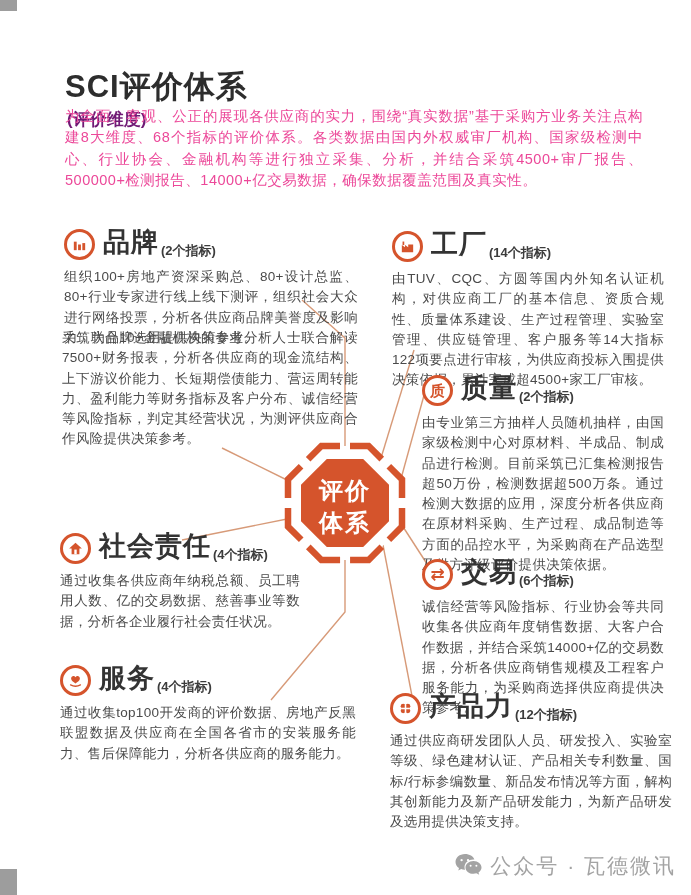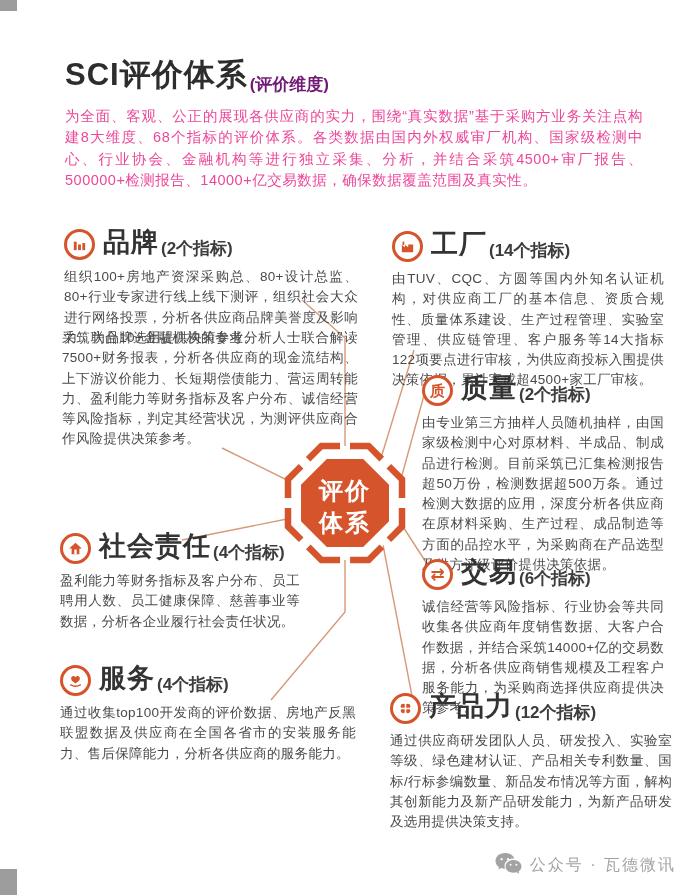--- a/index.html
+++ b/index.html
@@ -8,38 +8,38 @@
     --text-dark:#333333;
     --text-body:#4a4a4a;
   }
   *{margin:0;padding:0;box-sizing:border-box;}
   body{background:#e8e8e8;font-family:"Liberation Sans","DejaVu Sans",sans-serif;}
   .page{position:relative;width:691px;height:895px;background:#ffffff;overflow:hidden;margin:0 auto;}
   .diagram-svg{position:absolute;left:0;top:0;z-index:0;}
   .corner-block{position:absolute;background:#9d9d9d;z-index:3;}
   .corner-top{left:0;top:0;width:17px;height:11px;}
   .corner-bottom{left:0;top:869px;width:17px;height:26px;}
-  .title-row{position:absolute;left:65px;top:54px;z-index:1;display:flex;align-items:flex-end;}
+  .title-row{position:absolute;left:65px;top:66px;z-index:1;display:flex;align-items:flex-start;flex-direction:column;}
   .main-title{font-size:31px;font-weight:bold;color:#2d2d2d;letter-spacing:1px;}
   .title-suffix{font-size:17px;font-weight:bold;color:#701a75;margin-left:2px;}
   .intro{position:absolute;left:65px;top:106px;width:578px;font-size:14.5px;line-height:1.48;
          color:#ec4899;text-align:justify;letter-spacing:0.5px;z-index:1;}
   .section{position:absolute;z-index:1;}
   .sec-head{display:flex;align-items:flex-end;margin-bottom:7px;}
   .icon-circle{width:31px;height:31px;border:3px solid var(--accent);border-radius:50%;
                background:#fff;display:flex;align-items:center;justify-content:center;
                margin-right:8px;flex:0 0 auto;}
   .sec-title{font-size:27px;font-weight:bold;color:var(--text-dark);letter-spacing:1px;}
-  .sec-count{font-size:17px;font-weight:bold;color:#3c3c3c;margin-top:10px;margin-left:2px;}
+  .sec-count{font-size:13px;font-weight:bold;color:#3c3c3c;margin-top:10px;margin-left:2px;}
   .sec-body{font-size:13.5px;line-height:1.5;color:var(--text-body);text-align:justify;letter-spacing:0.3px;}
   .q-char{font-size:15px;font-weight:bold;color:var(--accent);line-height:1;}
   .x-char{font-size:17px;font-weight:bold;color:var(--accent);line-height:1;}
   .footer{position:absolute;left:0;top:852px;width:676px;display:flex;justify-content:flex-end;
           align-items:center;z-index:2;}
-  .footer-label{font-size:16px;color:#a3a3a3;letter-spacing:2px;margin-left:6px;}
+  .footer-label{font-size:21px;color:#a3a3a3;letter-spacing:2px;margin-left:6px;}
 </style>
 </head>
 <body>
 
 <div class="page">
 
   <svg class="diagram-svg" width="691" height="895" viewBox="0 0 691 895">
     <g stroke="#d79a78" stroke-width="1.4" fill="none">
       <polyline points="345,446 345,338 302,300"></polyline>
       <line x1="381" y1="458" x2="414" y2="350"></line>
@@ -92,21 +92,21 @@
     <div class="sec-head">
       <span class="icon-circle">
         <svg width="17" height="17" viewBox="0 0 24 24">
           <path d="M12 4 L3 12 H6.5 V20 H17.5 V12 H21 Z" fill="#d5542c"></path>
           <rect x="10.3" y="13.5" width="3.4" height="6.5" fill="#ffffff"></rect>
         </svg>
       </span>
       <span class="sec-title">社会责任</span>
       <span class="sec-count">(4个指标)</span>
     </div>
-    <p class="sec-body">盈利能力等财务指标及客户分布、员工聘用人数、员工健康保障、慈善事业等数据，分析各企业履行社会责任状况。</p>
+    <p class="sec-body">通过收集各供应商年纳税总额、员工聘用人数、亿的交易数据、慈善事业等数据，分析各企业履行社会责任状况。</p>
   </div>
 
   <div class="section" style="left:60px;top:660px;width:296px;">
     <div class="sec-head">
       <span class="icon-circle">
         <svg width="17" height="17" viewBox="0 0 24 24">
           <path d="M12 7.5 C10.2 4.6 5.8 5.6 5.8 9.2 C5.8 12 9 14 12 16.4 C15 14 18.2 12 18.2 9.2 C18.2 5.6 13.8 4.6 12 7.5 Z" fill="#d5542c"></path>
           <path d="M5 18.2 Q12 22 19 18.2" stroke="#d5542c" stroke-width="1.8" fill="none" stroke-linecap="round"></path>
         </svg>
       </span>

